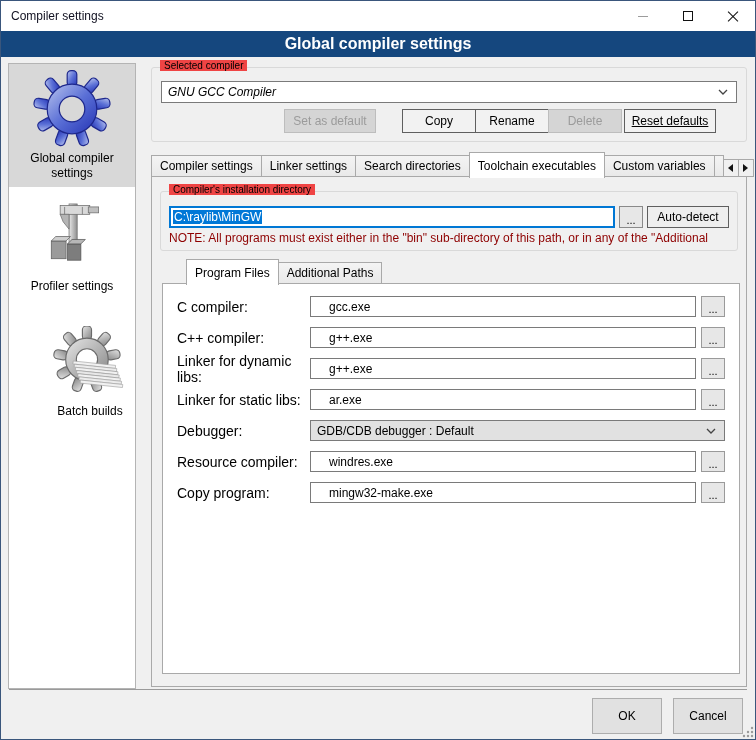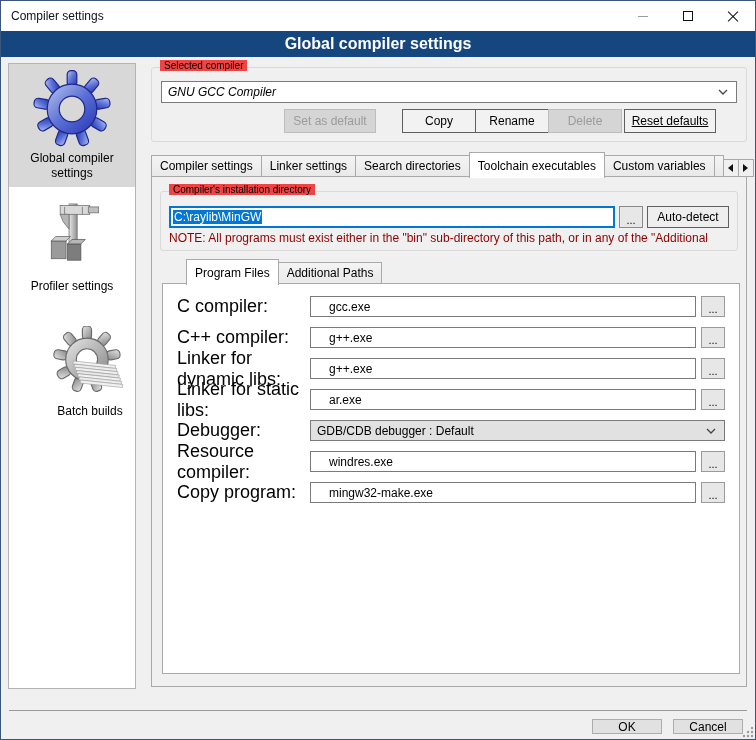--- a/index.html
+++ b/index.html
@@ -88,34 +88,34 @@
   .autodetect { width:82px; height:22px; background:#eee; border:1px solid #5f5f5f;
                 display:flex; align-items:center; justify-content:center; cursor:default; }
   .note { margin:3px 8px 0 8px; color:#8e0000; font-size:12px; white-space:nowrap; overflow:hidden; }
 
   
   .subtabbar { margin:8px 0 0 10px; }
   .subpanel { margin:-1px 6px 0 10px; height:391px; background:#fff; border:1px solid #a9a9a9; padding-top:12px; }
   .subtabbar .tab.selected { background:#fff;margin-left:24px; }
 
   .frow { display:flex; align-items:center; height:21px; margin:0 14px 10px 14px; }
-  .frow .flabel { width:133px; flex:0 0 auto; font-size:18px; }
+  .frow .flabel { width:133px; flex:0 0 auto; font-size:14px; }
   .frow .ffield { flex:1; display:flex; gap:5px; }
   .tinput { flex:1; height:21px; border:1px solid #7a7a7a; padding:0 18px; font-size:12px;
             font-family:"Liberation Sans", sans-serif; background:#fff; color:#000; }
   .browse-sm { width:24px; height:21px; background:#e7e7e7; border:1px solid #9a9a9a;
                display:flex; align-items:flex-end; justify-content:center; font-size:11px; line-height:13px; cursor:default; }
   .combo-sm { flex:1; height:21px; background:#e1e1e1; border:1px solid #7a7a7a;
               display:flex; align-items:center; padding:0 8px 0 6px; cursor:default; }
   .combo-sm .txt { flex:1; }
 
   
   .footer { position:absolute; left:8px; right:8px; bottom:5px; border-top:1px solid #9a9a9a;
             padding:8px 4px 0 0; display:flex; justify-content:flex-end; gap:11px; }
-  .fbtn { width:70px; height:15px; background:#e1e1e1; border:1px solid #adadad;
+  .fbtn { width:70px; height:36px; background:#e1e1e1; border:1px solid #adadad;
           display:flex; align-items:center; justify-content:center; font-size:12px; cursor:default; }
   .grip { position:absolute; right:1px; bottom:1px; }
 </style>
 </head>
 <body>
 
 <div class="window">
 
   <div class="titlebar">
     <span class="title">Compiler settings</span>

